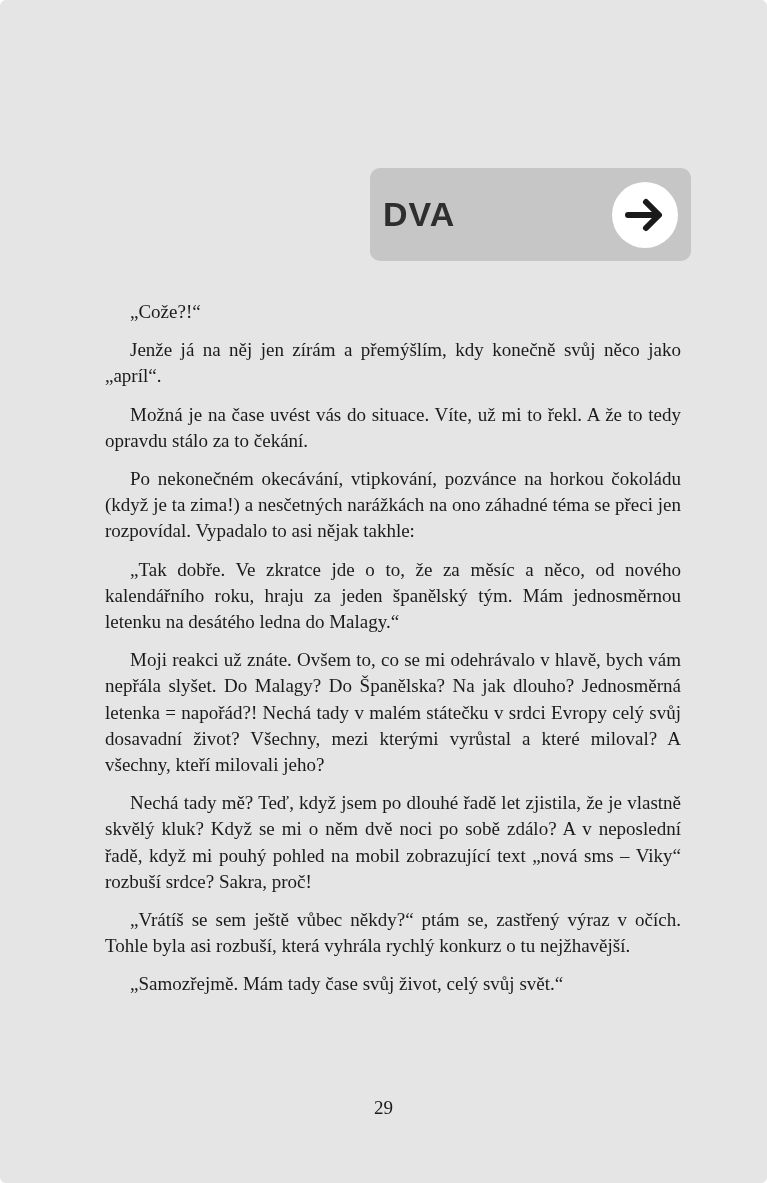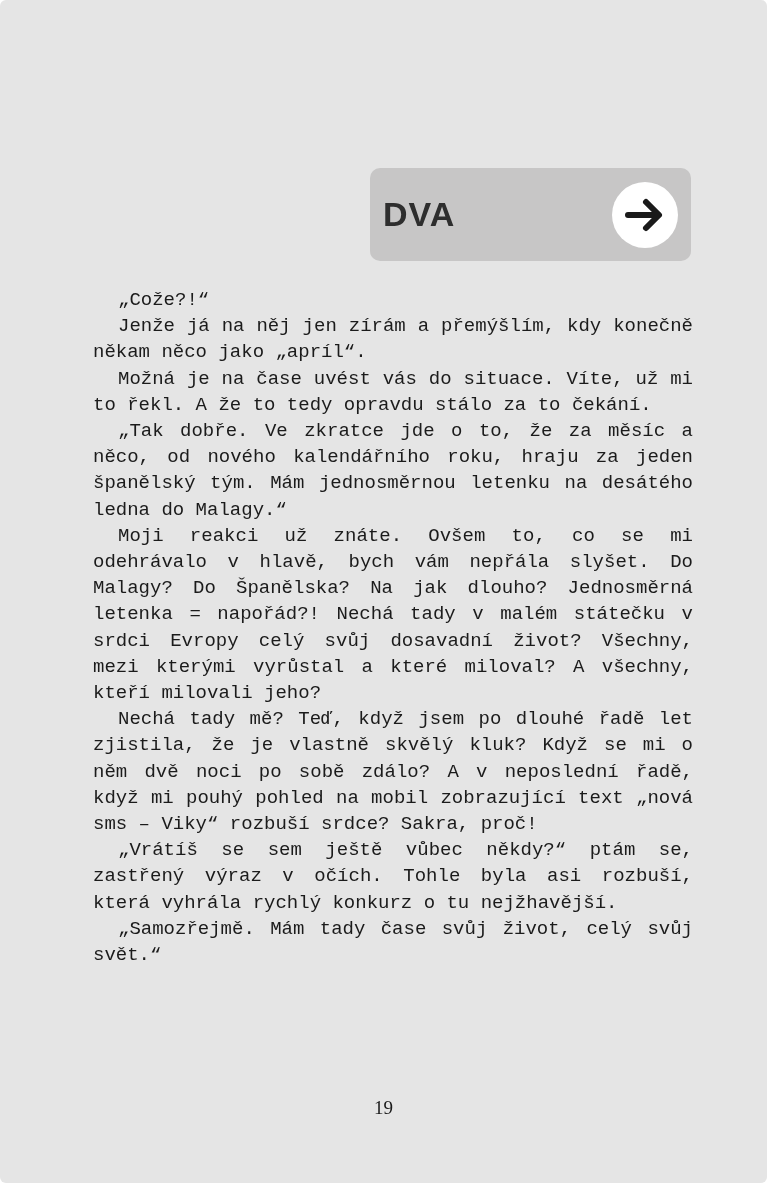--- a/index.html
+++ b/index.html
@@ -54,24 +54,23 @@
     position: absolute;
     left: 93px;
     top: 287px;
     width: 600px;
     font-size: 19px;
     line-height: 26.2px;
     text-align: justify;
     hyphens: auto;
   }
   .text-block p {
-    margin: 0;
+    margin: 12px;
     padding: 0;
     text-indent: 25px;
-    font-family: Liberation Mono, monospace;
   }
   .page-number {
     position: absolute;
     left: 0;
     top: 1097px;
     width: 100%;
     text-align: center;
     font-size: 19px;
     color: #1b1b1b;
   }
@@ -86,24 +85,25 @@
     <span class="arrow-circle">
       <svg width="44" height="44" viewBox="0 0 44 44" aria-hidden="true">
         <line x1="5" y1="22" x2="35" y2="22" stroke="#1a1a1a" stroke-width="6" stroke-linecap="round"></line>
         <polyline points="23,9 36,22 23,35" fill="none" stroke="#1a1a1a" stroke-width="6" stroke-linecap="round" stroke-linejoin="round"></polyline>
       </svg>
     </span>
   </div>
 
   <div class="text-block">
     <p>„Cože?!“</p>
-    <p>Jenže já na něj jen zírám a přemýšlím, kdy konečně někam něco jako „apríl“.</p>
+    <p>Jenže já na něj jen zírám a přemýšlím, kdy konečně svůj něco jako „apríl“.</p>
     <p>Možná je na čase uvést vás do situace. Víte, už mi to řekl. A že to tedy opravdu stálo za to čekání.</p>
+    <p>Po nekonečném okecávání, vtipkování, pozvánce na horkou čokoládu (když je ta zima!) a nesčetných narážkách na ono záhadné téma se přeci jen rozpovídal. Vypadalo to asi nějak takhle:</p>
     <p>„Tak dobře. Ve zkratce jde o to, že za měsíc a něco, od nového kalendářního roku, hraju za jeden španělský tým. Mám jednosměrnou letenku na desátého ledna do Malagy.“</p>
     <p>Moji reakci už znáte. Ovšem to, co se mi odehrávalo v hlavě, bych vám nepřála slyšet. Do Malagy? Do Španělska? Na jak dlouho? Jednosměrná letenka = napořád?! Nechá tady v malém státečku v srdci Evropy celý svůj dosavadní život? Všechny, mezi kterými vyrůstal a které miloval? A všechny, kteří milovali jeho?</p>
     <p>Nechá tady mě? Teď, když jsem po dlouhé řadě let zjistila, že je vlastně skvělý kluk? Když se mi o něm dvě noci po sobě zdálo? A v neposlední řadě, když mi pouhý pohled na mobil zobrazující text „nová sms – Viky“ rozbuší srdce? Sakra, proč!</p>
     <p>„Vrátíš se sem ještě vůbec někdy?“ ptám se, zastřený výraz v očích. Tohle byla asi rozbuší, která vyhrála rychlý konkurz o tu nejžhavější.</p>
     <p>„Samozřejmě. Mám tady čase svůj život, celý svůj svět.“</p>
   </div>
 
-  <div class="page-number">19</div>
+  <div class="page-number">29</div>
 
 </div>
 
 </body></html>

